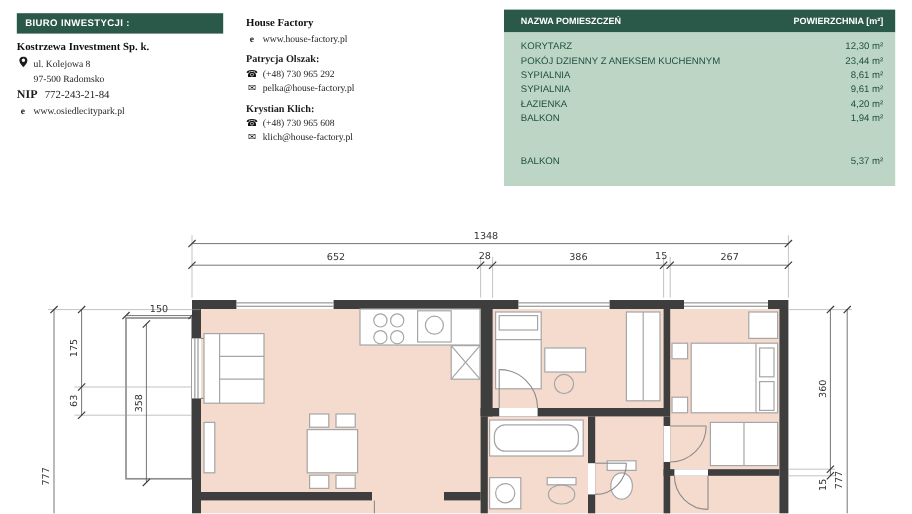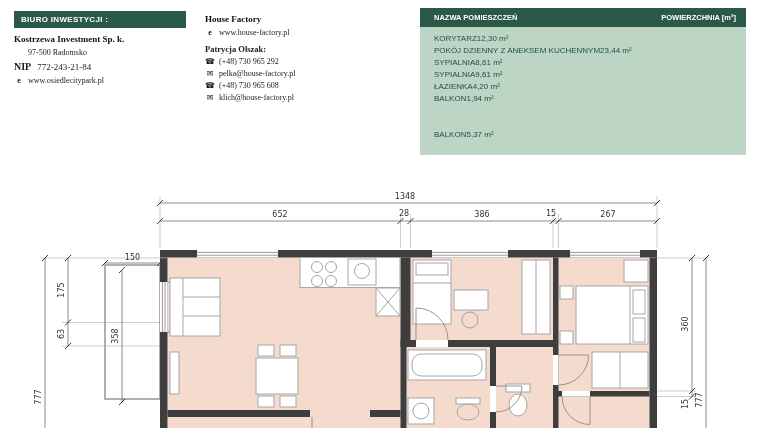--- a/index.html
+++ b/index.html
@@ -18,21 +18,21 @@
   .ic{width:10px;text-align:center;font-size:8px;color:#111;flex:0 0 10px;}
   .niprow{display:flex;align-items:baseline;gap:6px;margin:3px 0 2px 0;}
   .niplab{font-size:10px;font-weight:bold;}
   .nipval{font-size:9px;}
   .contact-name{font-size:8.5px;font-weight:bold;margin:6px 0 1px 0;}
   
   .rt{width:326px;}
   .rt-head{display:flex;justify-content:space-between;background:#2b5949;color:#fff;
     font-size:7.5px;font-weight:bold;padding:5px 10px 5px 14px;box-sizing:border-box;}
   .rt-body{background:#bdd5c5;color:#20503f;font-size:8px;padding:5px 0 12px 0;min-height:128px;box-sizing:border-box;}
-  .rt-row{display:flex;padding:1.5px 10px 1.5px 14px;}
+  .rt-row{display:flex;justify-content:space-between;padding:1.5px 10px 1.5px 14px;}
   .rt-balcony{margin-top:24px;}
   
   svg .wall{fill:#3e3e3e;}
   svg .floor{fill:#f4dbce;}
   svg .balc{fill:#ffffff;stroke:#8f8f8f;stroke-width:1.4;}
   svg .furn{fill:#ffffff;stroke:#a6a6a6;stroke-width:1;}
   svg .furnl{stroke:#a6a6a6;stroke-width:1;fill:none;}
   svg .win{stroke:#7d7d7d;stroke-width:0.8;}
   svg .door{stroke:#8a8a8a;stroke-width:0.9;fill:none;}
   svg .gap{fill:#ffffff;}
@@ -42,20 +42,28 @@
   svg text.dim{font-size:8px;fill:#333;font-family:"DejaVu Sans",sans-serif;}
 </style>
 </head>
 <body>
 
 <div class="abs" style="left:14px;top:11px;width:172px;">
   <div class="bar">BIURO INWESTYCJI :</div>
   <div class="info">
     <div class="company">Kostrzewa Investment Sp. k.</div>
     <div class="iline">
+      <span class="ic">
+        <svg width="7" height="9" viewBox="0 0 7 9">
+            <path d="M3.5 0C1.6 0 0 1.5 0 3.3 0 5.6 3.5 9 3.5 9S7 5.6 7 3.3C7 1.5 5.4 0 3.5 0zm0 4.6a1.4 1.4 0 110-2.8 1.4 1.4 0 010 2.8z" fill="#1c1c1c"></path>
+          </svg>
+      </span>
+      <span>ul. Kolejowa 8</span>
+    </div>
+    <div class="iline">
       <span class="ic"></span>
       <span>97-500 Radomsko</span>
     </div>
     <div class="niprow">
       <span class="niplab">NIP</span>
       <span class="nipval">772-243-21-84</span>
     </div>
     <div class="iline">
       <span class="ic" style="font-weight:bold;">e</span>
       <span>www.osiedlecitypark.pl</span>
@@ -74,20 +82,21 @@
     <div class="contact-name">Patrycja Olszak:</div>
     <div class="iline">
       <span class="ic">☎</span>
       <span>(+48) 730 965 292</span>
     </div>
     <div class="iline">
       <span class="ic">✉</span>
       <span>pelka@house-factory.pl</span>
     </div>
 
+    <div class="contact-name">Krystian Klich:</div>
     <div class="iline">
       <span class="ic">☎</span>
       <span>(+48) 730 965 608</span>
     </div>
     <div class="iline">
       <span class="ic">✉</span>
       <span>klich@house-factory.pl</span>
     </div>
   </div>
 </div>

